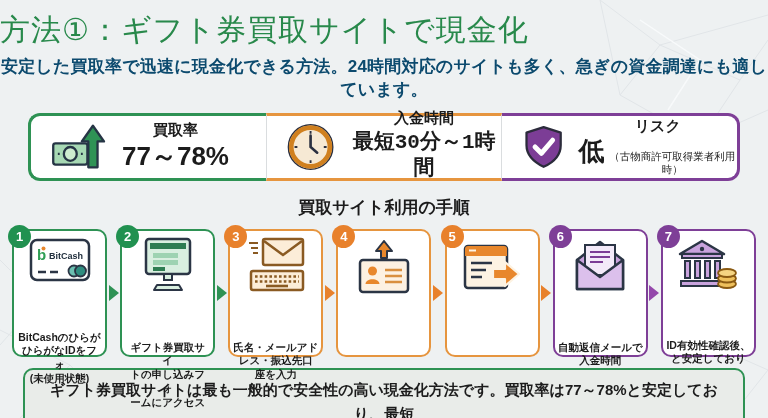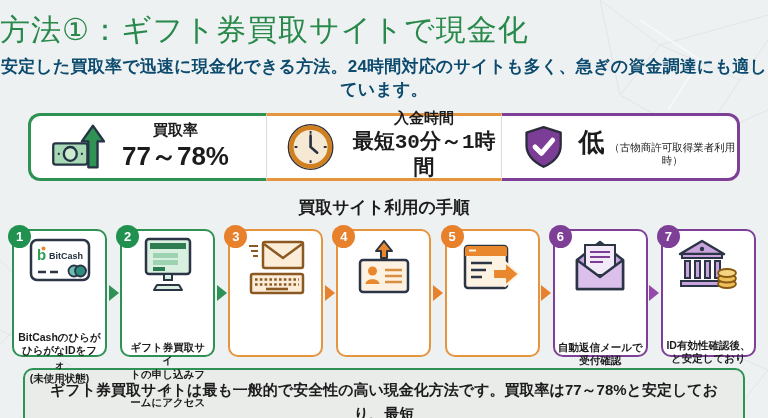--- a/index.html
+++ b/index.html
@@ -132,20 +132,21 @@
         <span class="stat-label">入金時間</span>
         <span class="stat-value">最短30分～1時間</span>
       </div>
     </div>
     <div class="stat stat-3">
       <svg width="48" height="48" viewBox="0 0 48 48">
         <path d="M24 2 L43 8 V22 c0 12 -8 19 -19 24 C14 41 5 34 5 22 V8 Z" fill="#7c3d96" stroke="#2b2b3b" stroke-width="2.5" stroke-linejoin="round"></path>
         <path d="M14.5 24 l7 7 L34 16.5" stroke="#fff" stroke-width="5.5" fill="none" stroke-linecap="round" stroke-linejoin="round"></path>
       </svg>
       <div class="stat-text">
+        <span class="stat-label">リスク</span>
         <span class="value-row">
           <span class="stat-value">低</span>
           <span class="stat-note">（古物商許可取得業者利用時）</span>
         </span>
       </div>
     </div>
   </div>
 
   <div class="steps-heading">買取サイト利用の手順</div>
 
@@ -200,20 +201,25 @@
       <div class="icon-box">
         <svg width="58" height="56" viewBox="0 0 58 56">
           <path d="M2 6 h9 M4 11 h7 M6 16 h5" stroke="#8a5a22" stroke-width="2"></path>
           <rect x="16" y="2" width="40" height="26" rx="2" fill="#fcedd8" stroke="#8a5a22" stroke-width="2.5"></rect>
           <path d="M17 4 L36 18 L55 4" fill="none" stroke="#8a5a22" stroke-width="2.5"></path>
           <rect x="4" y="34" width="52" height="19" rx="2" fill="#fcedd8" stroke="#8a5a22" stroke-width="2.5"></rect>
           <path d="M8 39.5 h44 M8 44.5 h44" stroke="#8a5a22" stroke-width="2.6" stroke-dasharray="2.6 2.2"></path>
           <path d="M19 49 h22" stroke="#8a5a22" stroke-width="2.6"></path>
         </svg>
       </div>
+      <div class="label-wrap">
+        <div class="step-label">氏名・メールアド
+レス・振込先口
+座を入力</div>
+      </div>
     </div>
 
     <span class="arrow orange"></span>
 
     <div class="card orange">
       <span class="badge orange">4</span>
       <div class="icon-box">
         <svg width="56" height="56" viewBox="0 0 56 56">
           <path d="M28 1 l8 10 h-5 v7 h-6 v-7 h-5 Z" fill="#e8872c" stroke="#2b3545" stroke-width="2" stroke-linejoin="round"></path>
           <rect x="4" y="20" width="48" height="32" rx="3" fill="#fdf1e2" stroke="#2b3545" stroke-width="2.5"></rect>
@@ -246,21 +252,21 @@
       <div class="icon-box">
         <svg width="56" height="56" viewBox="0 0 56 56">
           <path d="M5 23 L28 5 L51 23 V52 H5 Z" fill="#c9a3dd" stroke="#2b3545" stroke-width="2.5" stroke-linejoin="round"></path>
           <rect x="13" y="8" width="30" height="30" fill="#f3eaf9" stroke="#2b3545" stroke-width="2"></rect>
           <path d="M18 15 h20 M18 20 h20 M18 25 h13" stroke="#7c3d96" stroke-width="2"></path>
           <path d="M5 23 L28 40 L51 23 V52 H5 Z" fill="#dcc0ec" stroke="#2b3545" stroke-width="2.5" stroke-linejoin="round"></path>
         </svg>
       </div>
       <div class="label-wrap">
         <div class="step-label">自動返信メールで
-受付確認</div>
+入金時間</div>
       </div>
     </div>
 
     <span class="arrow purple"></span>
 
     <div class="card purple">
       <span class="badge purple">7</span>
       <div class="icon-box">
         <svg width="60" height="54" viewBox="0 0 60 54">
           <path d="M2 17 L24 4 L46 17 Z" fill="#c9a3dd" stroke="#2b3545" stroke-width="2.5" stroke-linejoin="round"></path>

